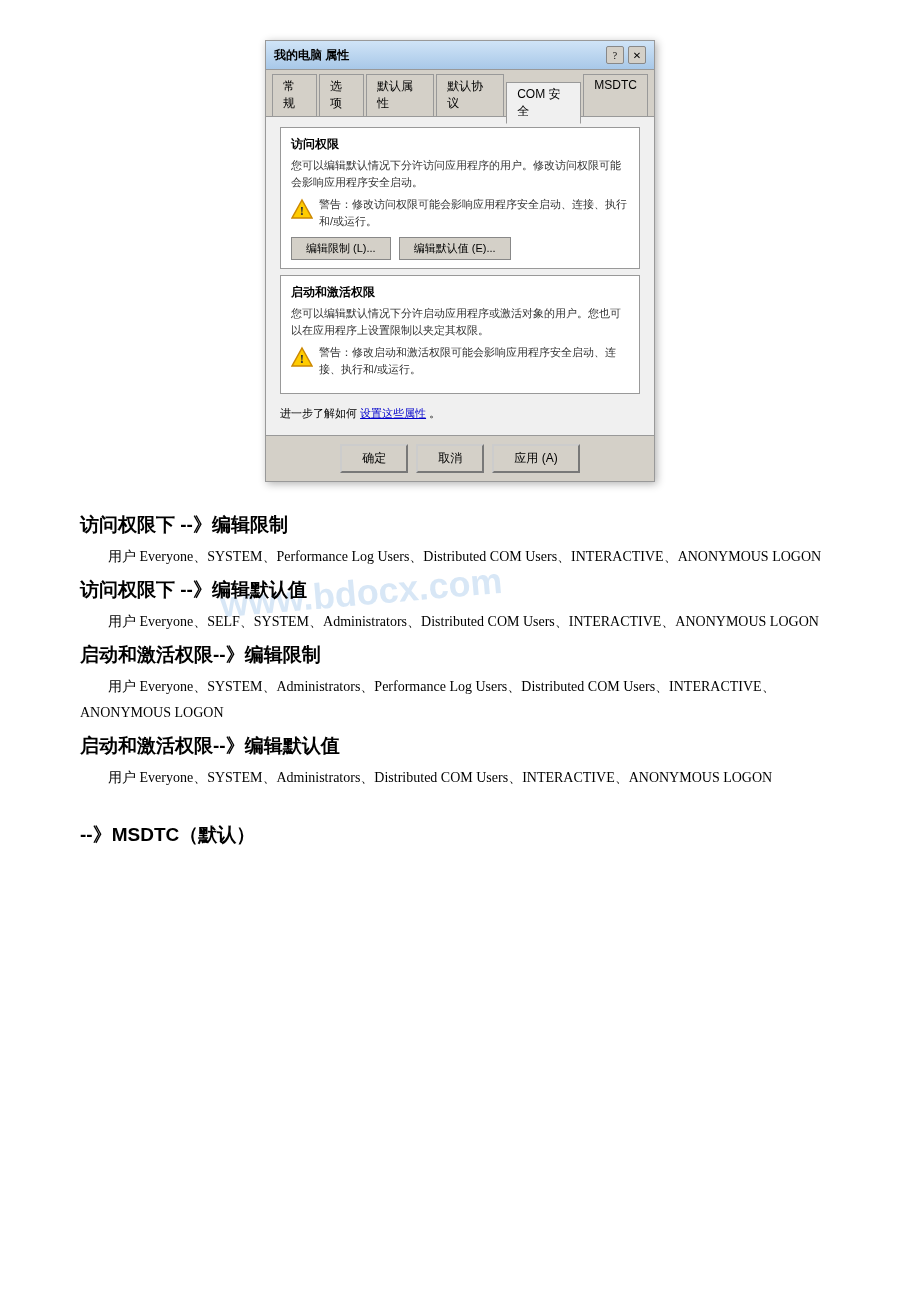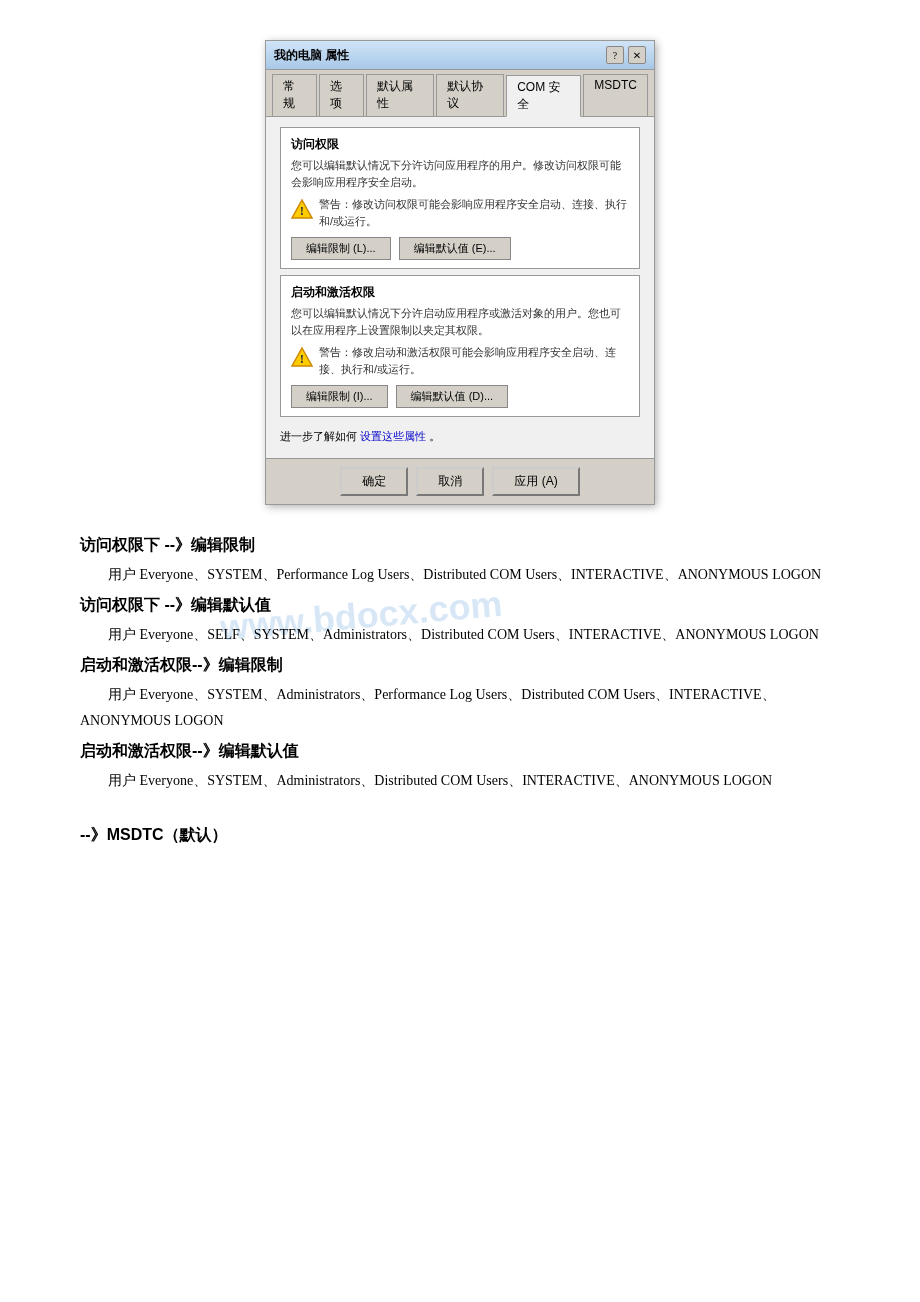--- a/index.html
+++ b/index.html
@@ -84,21 +84,21 @@
       border: 1px solid #999;
       border-bottom: none;
       cursor: pointer;
       font-family: "Microsoft YaHei", "SimHei", sans-serif;
     }
 
     .tab.active {
       background: #f0f0f0;
       border-bottom: 1px solid #f0f0f0;
       position: relative;
-      top: 1px;
+      top: 8px;
       z-index: 1;
     }
 
     
     .dialog-body {
       background: #f0f0f0;
       padding: 10px 14px 14px;
     }
 
     
@@ -184,20 +184,21 @@
 
     
     .dialog-link-row {
       padding: 6px 0 0;
       font-size: 11px;
       font-family: "Microsoft YaHei", sans-serif;
     }
 
     .dialog-link {
       color: #0000cc;
+      text-decoration: underline;
       cursor: pointer;
       margin-top: 14px;
     }
 
     
     .watermark {
       position: absolute;
       font-size: 36px;
       color: rgba(100, 160, 220, 0.25);
       pointer-events: none;
@@ -207,21 +208,21 @@
       transform: rotate(-5deg);
     }
 
     
     .content-area {
       padding: 0 20px;
       position: relative;
     }
 
     .section-heading {
-      font-size: 16px;
+      font-size: 19px;
       font-weight: bold;
       margin: 4px 0 6px;
       font-family: "SimHei", "黑体", sans-serif;
     }
 
     .body-paragraph {
       font-size: 14px;
       line-height: 1.8;
       margin-bottom: 8px;
       text-indent: 2em;
@@ -277,24 +278,20 @@
         <div class="section">
           <div class="section-title">启动和激活权限</div>
           <div class="section-desc">您可以编辑默认情况下分许启动应用程序或激活对象的用户。您也可以在应用程序上设置限制以夹定其权限。</div>
           <div class="warning-row">
             <svg class="warning-icon" viewBox="0 0 22 22" xmlns="http://www.w3.org/2000/svg">
               <polygon points="11,2 21,20 1,20" fill="#ffcc00" stroke="#cc8800" stroke-width="1.5"></polygon>
               <text x="11" y="17" text-anchor="middle" font-size="13" font-weight="bold" fill="#333">!</text>
             </svg>
             <div class="warning-text">警告：修改启动和激活权限可能会影响应用程序安全启动、连接、执行和/或运行。</div>
           </div>
-          <div class="button-row">
-            <button class="win-button">编辑限制 (I)...</button>
-            <button class="win-button">编辑默认值 (D)...</button>
-          </div>
         </div>
 
         <div class="dialog-link-row">
           <span>进一步了解如何</span>
           <a class="dialog-link">设置这些属性</a>
           <span>。</span>
         </div>
       </div>
 
       <div class="dialog-footer">

